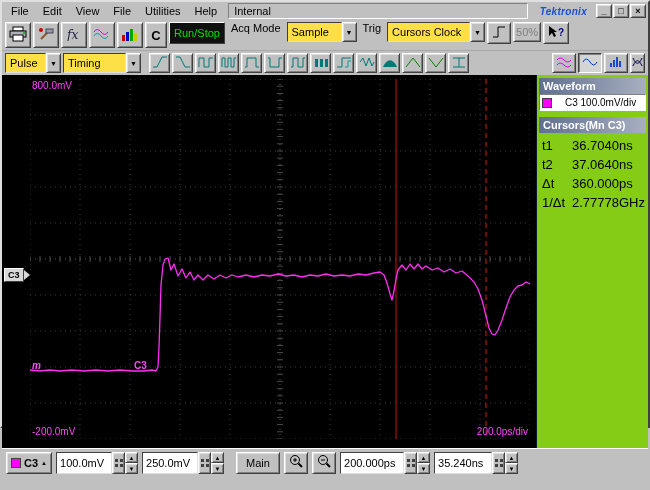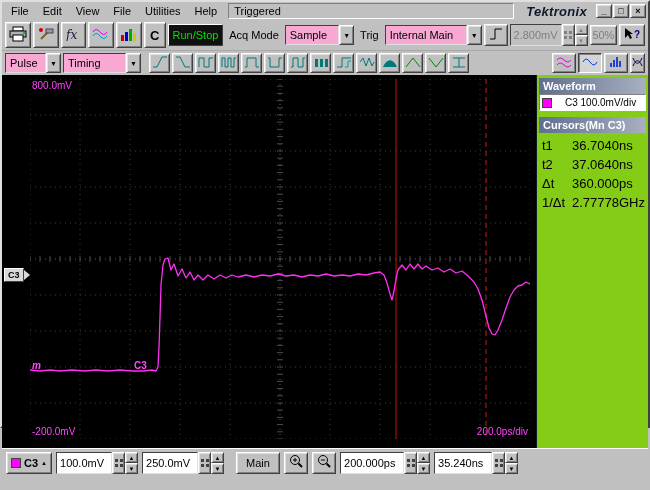--- a/index.html
+++ b/index.html
@@ -11,34 +11,34 @@
           box-shadow:inset 1px 1px 0 #dfdfdf,inset -1px -1px 0 #808080}
   .pressed{background:#d4d4d4;border:1px solid;border-color:#404040 #fff #fff #404040;
           box-shadow:inset 1px 1px 0 #808080}
   .sunken{border:1px solid;border-color:#808080 #fff #fff #808080}
   .vbox{background:#fff;border:1px solid;border-color:#404040 #dfdfdf #dfdfdf #404040;
         padding:2px 3px;display:flex;align-items:center;white-space:nowrap;overflow:hidden}
   
   .menubar{height:20px;display:flex;align-items:center;padding:1px 2px;gap:0}
   .menu-item{padding:2px 7px;cursor:default}
   .trig-box{flex:1;height:16px;margin:0 4px;padding:1px 5px;background:#c0c0c0}
-  .logo{font-weight:bold;font-style:italic;font-size:13px;color:#0f172a;padding:0 8px;letter-spacing:.3px}
+  .logo{font-weight:bold;font-style:italic;font-size:10px;color:#1d4ed8;padding:0 8px;letter-spacing:.3px}
   .winbtn{width:16px;height:14px;display:flex;align-items:center;justify-content:center;
           font-size:9px;font-weight:bold;margin-left:1px;line-height:8px}
   
-  .toolbar1{height:34px;display:flex;align-items:center;gap:2px;padding:2px 3px;border-bottom:1px solid #a8a8a8}
+  .toolbar1{height:34px;display:flex;gap:2px;padding:2px 3px;border-bottom:1px solid #a8a8a8}
   .toolbar2{height:28px;display:flex;align-items:center;gap:2px;padding:2px 3px}
   .ibtn{width:26px;height:26px;display:flex;align-items:center;justify-content:center}
   .mbtn{width:21px;height:20px;display:flex;align-items:center;justify-content:center}
   .runstop{width:56px;height:22px;display:flex;align-items:center;justify-content:center;
            background:#101010;color:#00e000;font-weight:normal;font-size:11px;
            border:1px solid;border-color:#fff #404040 #404040 #fff}
   .lbl{padding:0 4px;white-space:nowrap}
   .combo{display:flex;height:20px;align-items:stretch}
-  .combo .ctext{background:#f9a8d4;border:1px solid;border-color:#404040 #dfdfdf #dfdfdf #404040;
+  .combo .ctext{background:#fde047;border:1px solid;border-color:#404040 #dfdfdf #dfdfdf #404040;
                 padding:1px 4px;display:flex;align-items:center;white-space:nowrap}
   .combo .carrow{width:15px;display:flex;align-items:center;justify-content:center;font-size:7px}
   .spingrp{display:flex;height:22px;align-items:stretch}
   .spingrp .kbtn{width:13px;display:flex;align-items:center;justify-content:center}
   .spingrp .updn{width:13px;display:flex;flex-direction:column}
   .spingrp .ub{flex:1;display:flex;align-items:center;justify-content:center;font-size:6px;line-height:6px}
   .disabled,.disabled *{color:#808080}
   .disabled .vbox{background:#c0c0c0}
   
   .main{height:373px;display:flex}
@@ -72,21 +72,21 @@
 
 <div class="window">
 
   <div class="menubar">
     <span class="menu-item">File</span>
     <span class="menu-item">Edit</span>
     <span class="menu-item">View</span>
     <span class="menu-item">File</span>
     <span class="menu-item">Utilities</span>
     <span class="menu-item">Help</span>
-    <div class="trig-box sunken">Triggered</div>
+    <div class="trig-box sunken">Internal</div>
     <span class="logo">Tektronix</span>
     <div class="winbtn raised">_</div>
     <div class="winbtn raised">□</div>
     <div class="winbtn raised">×</div>
   </div>
 
   <div class="toolbar1">
     <div class="ibtn raised">
       <span><svg width="20" height="16">
             <rect x="5" y="1" width="10" height="4" fill="#fff" stroke="#000"></rect>
@@ -125,42 +125,27 @@
       <b style="font-size:13px">C</b>
     </div>
     <div class="runstop">Run/Stop</div>
     <span class="lbl">Acq Mode</span>
     <div class="combo" style="width:70px">
       <div class="ctext" style="flex:1">Sample</div>
       <div class="carrow raised">▼</div>
     </div>
     <span class="lbl">Trig</span>
     <div class="combo" style="width:98px">
-      <div class="ctext" style="flex:1">Internal Main</div>
+      <div class="ctext" style="flex:1">Cursors Clock</div>
       <div class="carrow raised">▼</div>
     </div>
     <div class="ibtn raised" style="width:24px;height:22px">
       <span><svg width="16" height="14" fill="none">
             <polyline points="2,12 7,12 7,2 14,2" stroke="#000"></polyline>
           </svg></span>
-    </div>
-    <div class="spingrp disabled">
-      <div class="vbox" style="width:52px">2.800mV</div>
-      <div class="kbtn raised">
-          <svg width="8" height="8">
-            <rect width="3" height="3" fill="#808080"></rect>
-            <rect x="5" width="3" height="3" fill="#808080"></rect>
-            <rect y="5" width="3" height="3" fill="#808080"></rect>
-            <rect x="5" y="5" width="3" height="3" fill="#808080"></rect>
-          </svg>
-        </div>
-      <div class="updn">
-          <div class="ub raised">▲</div>
-          <div class="ub raised">▼</div>
-        </div>
     </div>
     <div class="ibtn raised disabled" style="width:28px;height:20px">50%</div>
     <div class="ibtn raised" style="width:26px;height:22px">
       <span><svg width="18" height="14">
             <polygon points="2,1 2,11 5,8 7,12 9,11 7,7 10,7" fill="#000"></polygon>
             <text x="11" y="11" font-size="10" font-weight="bold" fill="#000080">?</text>
           </svg></span>
     </div>
   </div>
 

